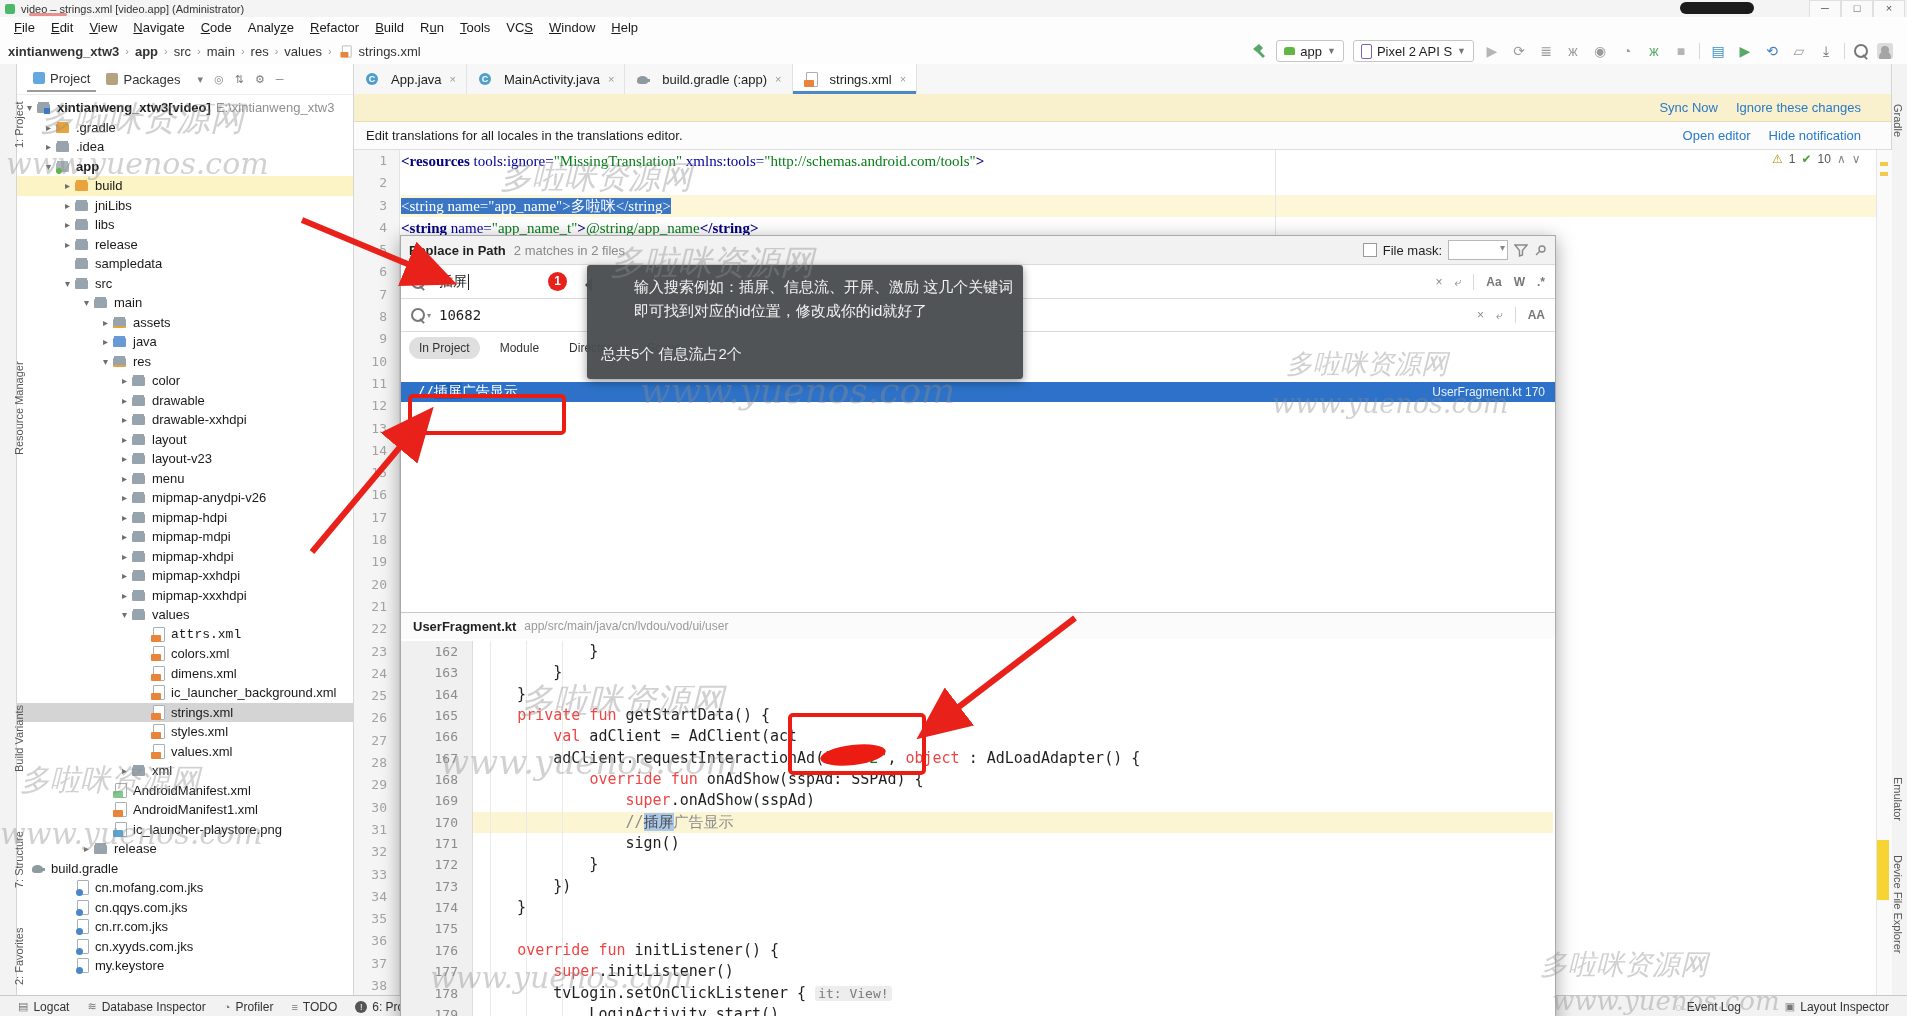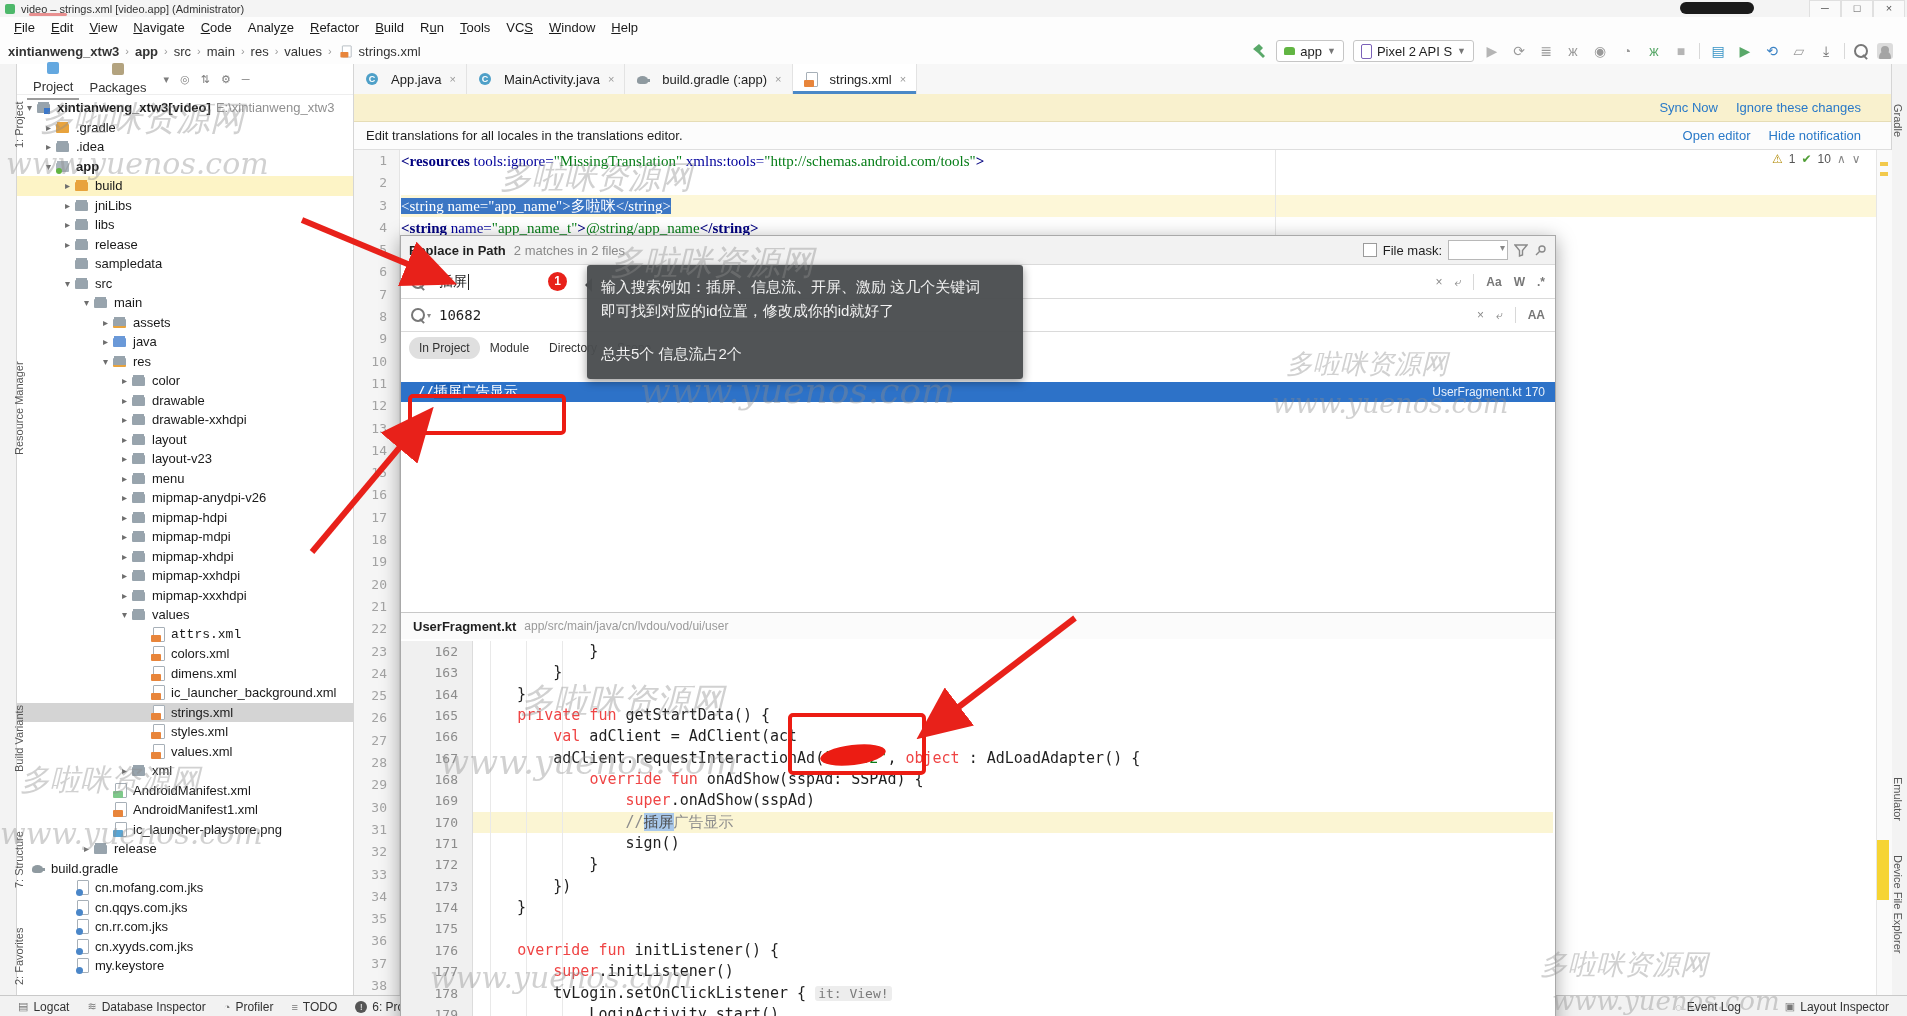--- a/index.html
+++ b/index.html
@@ -37,21 +37,21 @@
   .stripe{background:#f3f3f3;}
   #stripe-left{left:0;top:64px;width:16px;height:931px;border-right:1px solid #d5d5d5;}
   #stripe-right{left:1891px;top:64px;width:16px;height:931px;border-left:1px solid #d5d5d5;}
   .vlabel{position:absolute;font-size:11px;color:#555;white-space:nowrap;}
   .vlabel.l{transform:rotate(-90deg);transform-origin:left top;}
   .vlabel.r{transform:rotate(90deg);transform-origin:left top;}
   .yellow-mark{left:1877px;top:840px;width:12px;height:60px;background:#f6d433;z-index:6;}
   
   #panel{left:17px;top:64px;width:336px;height:931px;background:#fff;border-right:1px solid #d5d5d5;}
   #panel-head{height:30px;display:flex;align-items:center;padding-left:10px;gap:4px;border-bottom:1px solid #eee;}
-  .ptab{display:flex;align-items:center;gap:5px;padding:4px 6px;color:#333;flex-direction:column;}
+  .ptab{display:flex;align-items:center;gap:5px;padding:4px 6px;color:#333;}
   .ptab.active{border-bottom:2px solid #9c9c9c;}
   .ptab .sq{width:12px;height:12px;border-radius:2px;}
   .phead-ic{color:#7d7d7d;font-size:11px;margin-left:7px;}
   #tree{position:absolute;left:0;top:34px;width:336px;height:895px;overflow:hidden;}
   .trow{display:flex;align-items:center;height:19.5px;white-space:nowrap;padding-right:4px;}
   .trow.sel{background:#d4d4d4;}
   .trow.hl{background:#fdf4c6;}
   .tarrow{width:13px;text-align:center;color:#6e6e6e;font-size:10px;flex:none;}
   .tlabel{color:#1a1a1a;}
   .tlabel.b{font-weight:bold;}
@@ -119,21 +119,21 @@
   .mask-combo:after{content:"▾";position:absolute;right:2px;top:1px;color:#888;font-size:10px;}
   .frow{position:absolute;left:0;width:100%;height:34px;border-top:1px solid #dadada;display:flex;align-items:center;box-sizing:border-box;background:#fff;}
   #frow-search{top:28px;}
   #frow-replace{top:62px;border-bottom:1px solid #dadada;}
   .f-ic{margin:0 8px 0 10px;display:flex;align-items:center;gap:2px;}
   .f-ic .car{font-size:8px;color:#888;}
   .fval{font-family:"DejaVu Sans Mono",monospace;font-size:14px;}
   .caret{display:inline-block;width:1px;height:16px;background:#222;margin-left:1px;vertical-align:-3px;}
   .frow .ricons{position:absolute;right:10px;display:flex;align-items:center;gap:12px;color:#8b8b8b;font-size:12px;}
   .tgl{font-weight:bold;font-size:12px;color:#777;}
-  #scope-tabs{position:absolute;left:8px;top:101px;display:flex;align-items:center;font-size:12px;color:#333;}
+  #scope-tabs{position:absolute;left:8px;top:101px;display:flex;align-items:center;gap:10px;font-size:12px;color:#333;}
   .scope{padding:4px 10px;}
   .scope.on{background:#dfdfdf;border-radius:12px;}
   #results{position:absolute;left:0;top:146px;width:100%;}
   .rrow{height:20px;display:flex;align-items:center;font-family:"DejaVu Sans Mono",monospace;font-size:14px;padding:0 10px 0 16px;white-space:pre;}
   .rrow .m{background:#3e83d4;color:#fff;}
   .rrow.rsel{background:#2d72c8;color:#fff;}
   .rrow.rsel .m{background:#1e62b8;}
   .rrow.r0{background:#fdfbee;}
   .rfile{margin-left:auto;font-family:"Liberation Sans",sans-serif;font-size:12px;color:#8a8a8a;}
   .rrow.rsel .rfile{color:#e8f0fa;}
@@ -143,21 +143,21 @@
   #pv-path{color:#9a9a9a;font-size:12px;}
   #pv-gutter{position:absolute;left:0;top:28px;width:72px;background:#f0f0f0;border-right:1px solid #dcdcdc;
     font-family:"DejaVu Sans Mono",monospace;font-size:13px;color:#8c8c8c;text-align:right;line-height:21.35px;padding-right:14px;box-sizing:border-box;}
   #pv-code{position:absolute;left:80px;top:28px;width:1060px;font-family:"DejaVu Sans Mono",monospace;font-size:15px;line-height:21.35px;white-space:pre;}
   .pvline{height:21.35px;}
   .pv-hl{position:absolute;left:0px;width:1152px;height:21.35px;background:#fbf5d3;}
   .pv-guide{position:absolute;top:28px;width:1px;height:476px;background:#e9e9e9;}
   
   #tooltip{left:587px;top:265px;width:436px;height:114px;background:rgba(74,77,79,.96);border-radius:3px;
     box-shadow:0 3px 10px rgba(0,0,0,.4);z-index:60;color:#f2f2f2;font-size:15px;padding:10px 0 0 14px;box-sizing:border-box;}
-  #tooltip .tline{line-height:24px;}
+  #tooltip .tline{line-height:24px;margin-left:33px;}
   #tooltip .tnote{margin-top:22px;font-size:15px;}
   .tt-notch{left:578px;top:278px;width:0;height:0;border:7px solid transparent;border-right-color:rgba(74,77,79,.96);z-index:60;}
   #badge1{left:548px;top:272px;width:19px;height:19px;border-radius:50%;background:#e8211a;color:#fff;
     text-align:center;line-height:19px;font-size:12px;font-weight:bold;z-index:61;}
   .redbox{border:4px solid #ec1c13;border-radius:5px;z-index:95;}
   #redbox-result{left:408px;top:394px;width:150px;height:33px;}
   #redbox-code{left:788px;top:713px;width:130px;height:54px;}
   #white-patch{left:795px;top:719px;width:112px;height:16px;background:rgba(255,255,255,.88);z-index:94;}
   #red-blob{left:820px;top:745px;width:66px;height:20px;background:#ec1c13;border-radius:50%;transform:rotate(-7deg);z-index:95;}
   #arrows{left:0;top:0;width:1907px;height:1016px;z-index:100;pointer-events:none;}

